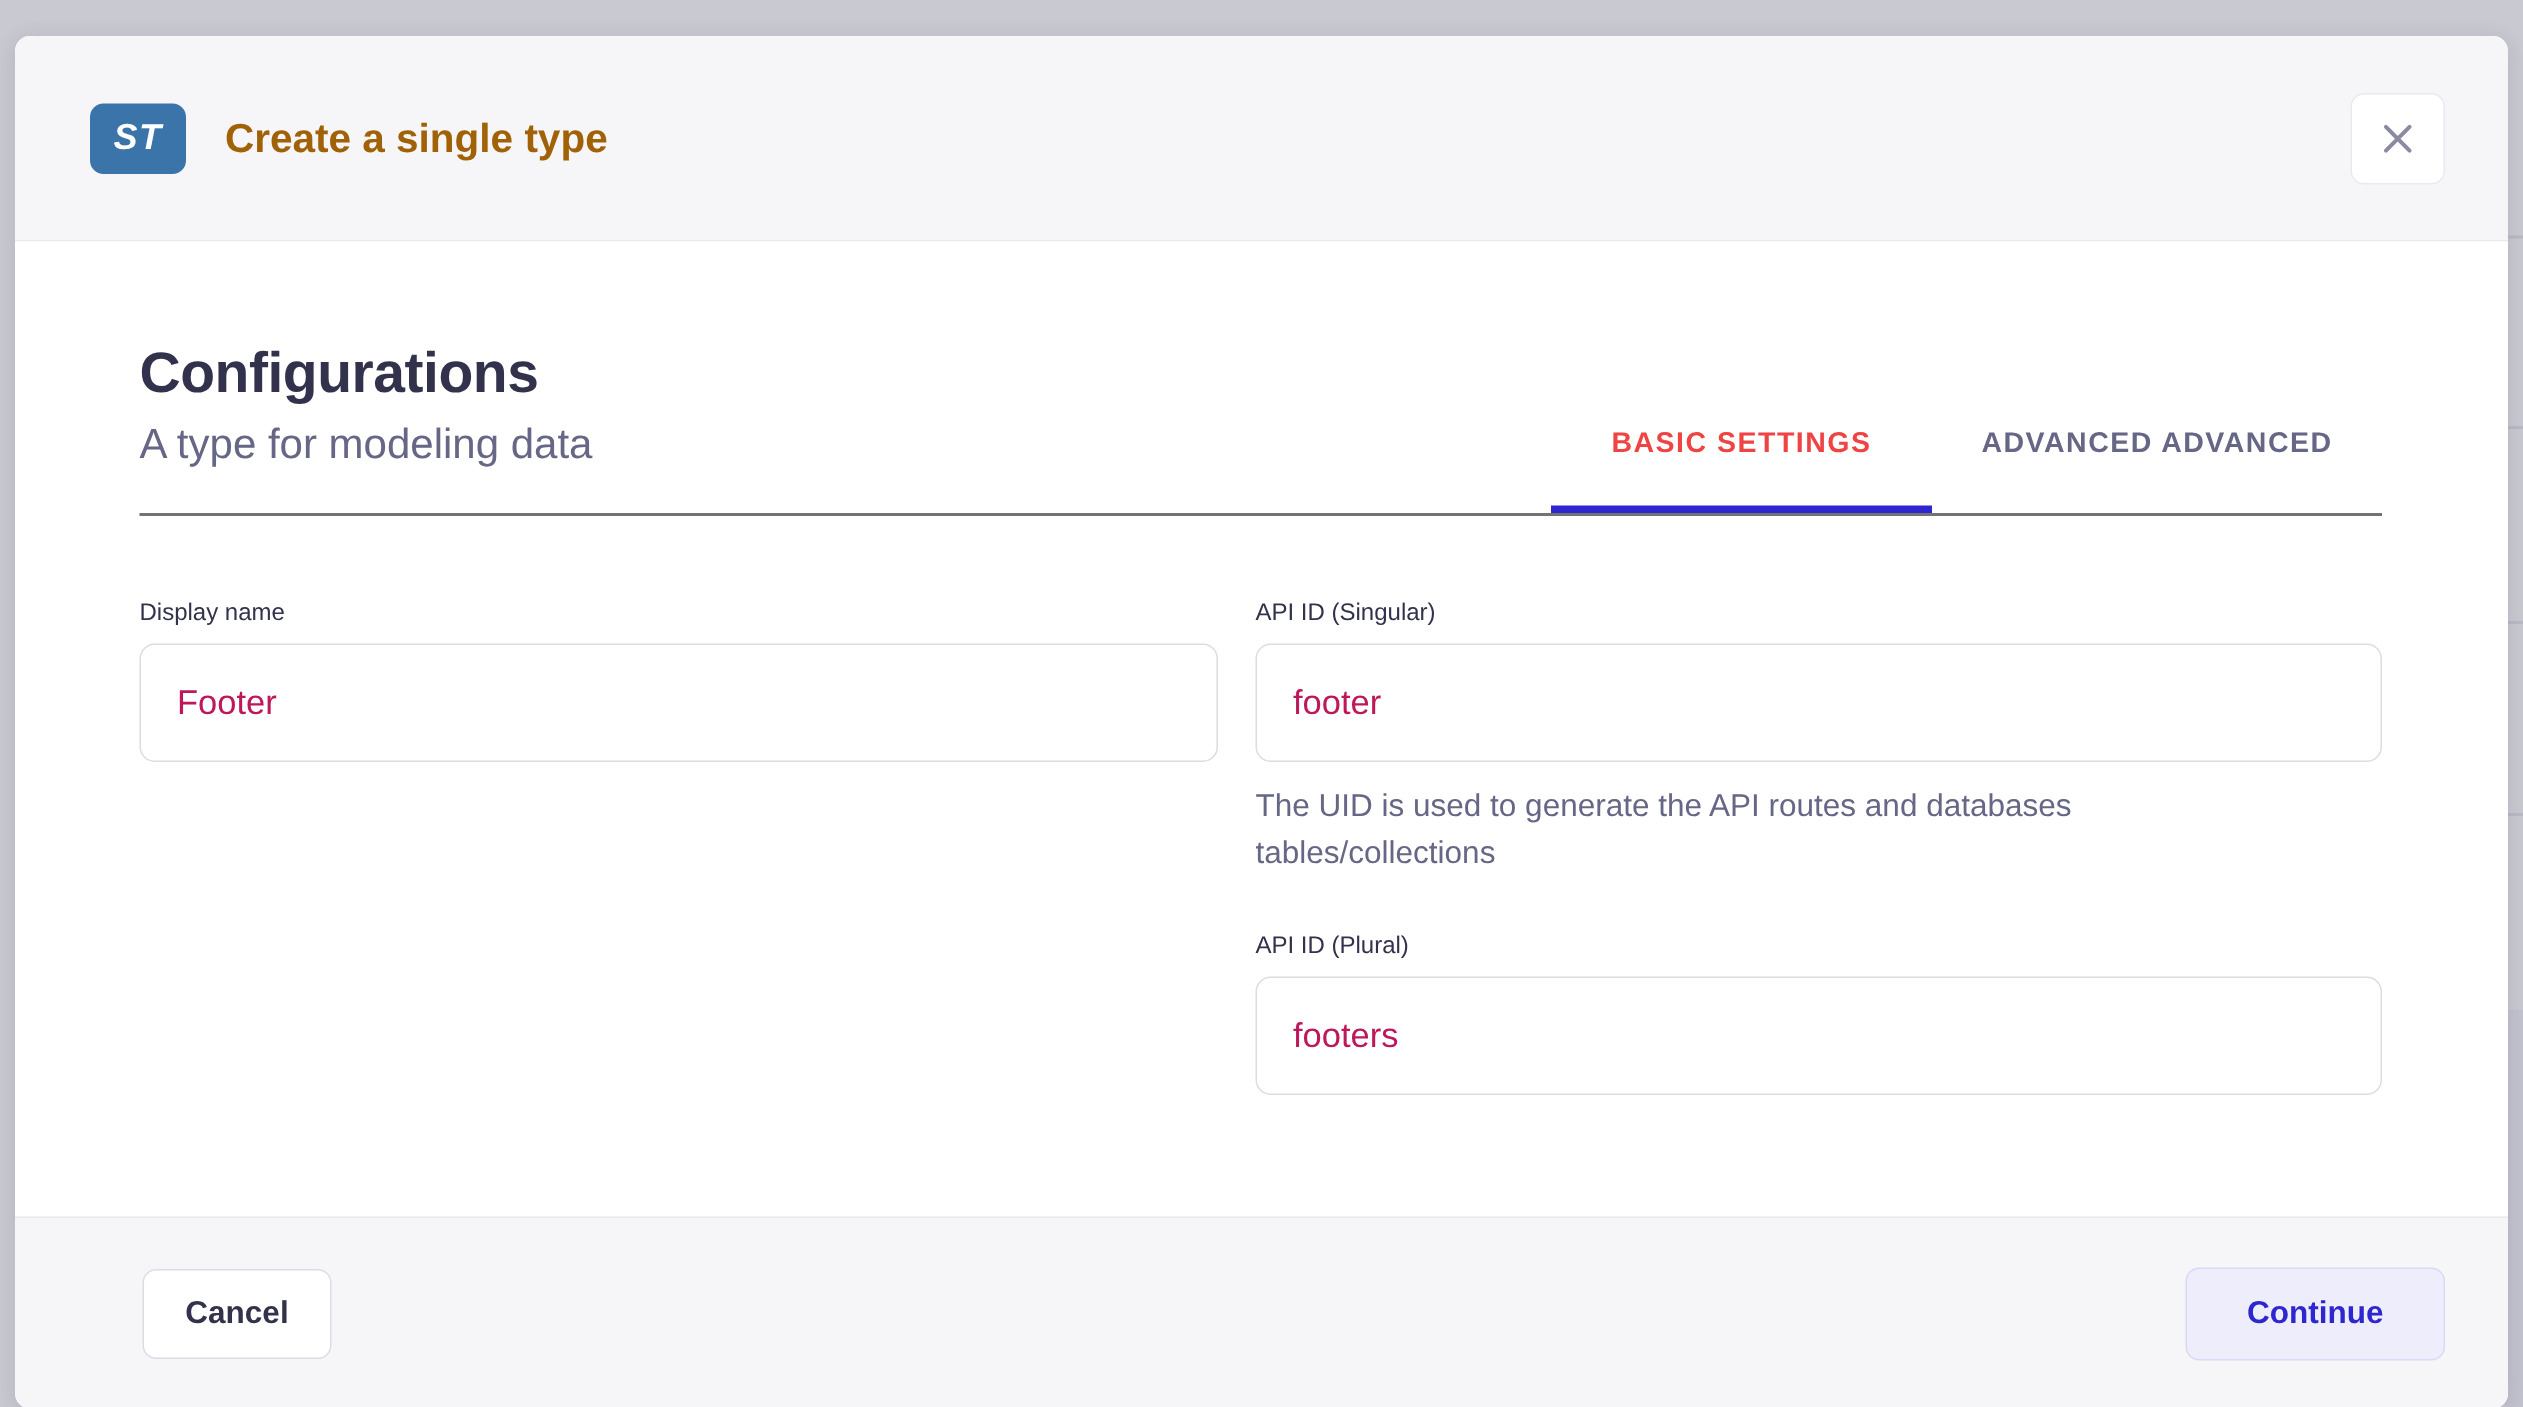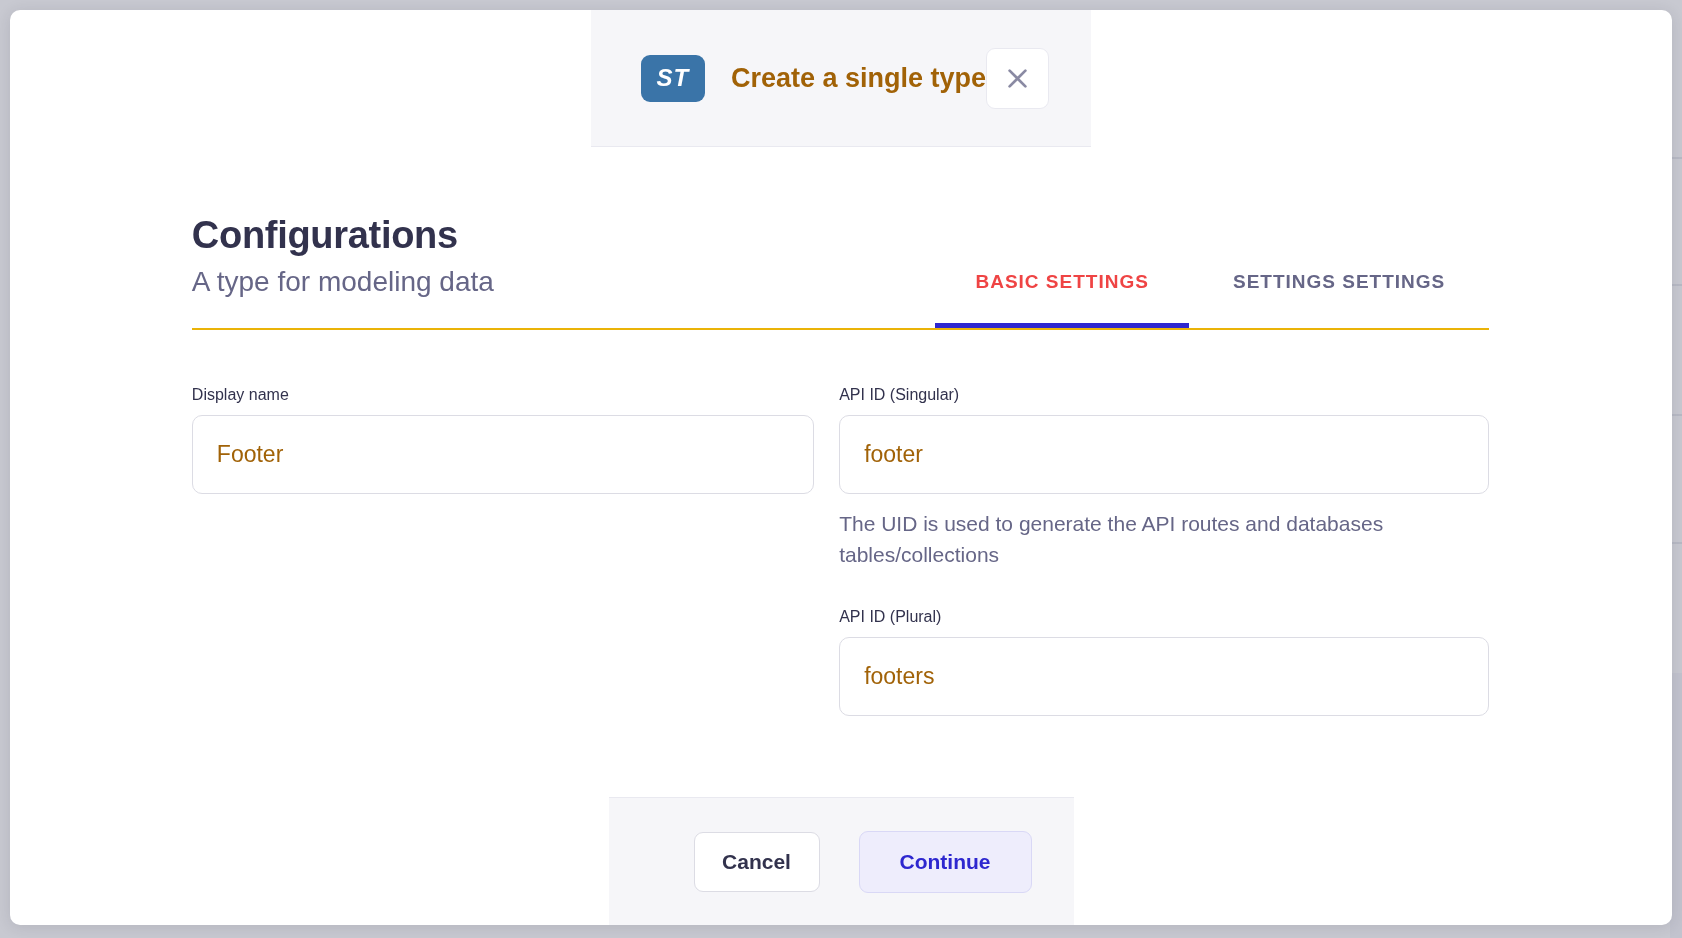--- a/index.html
+++ b/index.html
@@ -10,28 +10,27 @@
     font-family: "Liberation Sans", sans-serif;
     overflow: hidden;
     position: relative;
   }
 
   
   .bg-line { position: absolute; left: 1670px; width: 12px; height: 2px; background: #b8bac5; }
   .bg-shade { position: absolute; left: 1670px; width: 12px; top: 673px; height: 265px; background: #c2c3cе; background: #c2c3ce; }
 
   .modal {
-    position: absolute; left: 10px; top: 10px;
+    position: absolute; left: 10px; top: 24px;
     width: 1662px; height: 915px;
     background: #ffffff;
     border-radius: 10px;
     overflow: hidden;
     display: flex; flex-direction: column;
     box-shadow: 0 2px 15px rgba(33,33,52,0.12);
-    align-items: center;
   }
 
   
   .modal-header {
     height: 137px; flex: 0 0 137px;
     background: #f6f6f9;
     border-bottom: 1px solid #e9e9f0;
     display: flex; align-items: center;
     padding: 0 42px 0 50px;
   }
@@ -60,21 +59,21 @@
   }
 
   
   .modal-body {
     flex: 1 1 auto;
     background: #ffffff;
     padding: 0 84px 0 83px;
   }
   .section-head {
     display: flex; justify-content: space-between; align-items: flex-end;
-    border-bottom: 2px solid #eab308;
+    border-bottom: 2px solid #737373;
     padding-top: 67px;
     gap: 16px;
   }
   .section-title {
     margin: 0;
     font-size: 38px; font-weight: 700;
     color: #32324d;
     letter-spacing: -0.3px;
   }
   .section-subtitle {
@@ -110,21 +109,21 @@
     color: #32324d;
     margin-bottom: 11px;
   }
   .text-input {
     width: 100%; height: 79px;
     border: 1px solid #dcdce4;
     border-radius: 10px;
     background: #ffffff;
     padding: 0 24px;
     font-size: 23px;
-    color: #a16207;
+    color: #be185d;
     font-family: "Liberation Sans", sans-serif;
     outline: none;
   }
   .field-hint {
     margin: 14px 0 0 0;
     font-size: 21px;
     line-height: 31px;
     color: #666687;
     max-width: 650px;
   }
@@ -183,21 +182,21 @@
 
   <div class="modal-body">
 
     <div class="section-head">
       <div>
         <h2 class="section-title">Configurations</h2>
         <p class="section-subtitle">A type for modeling data</p>
       </div>
       <div class="tabs">
         <div class="tab basic active">BASIC SETTINGS</div>
-        <div class="tab advanced">SETTINGS SETTINGS</div>
+        <div class="tab advanced">ADVANCED ADVANCED</div>
       </div>
     </div>
 
     <div class="form-grid">
 
       <div>
         <div class="field-group">
           <label class="field-label">Display name</label>
           <input class="text-input" type="text" value="Footer" style="">
         </div>

